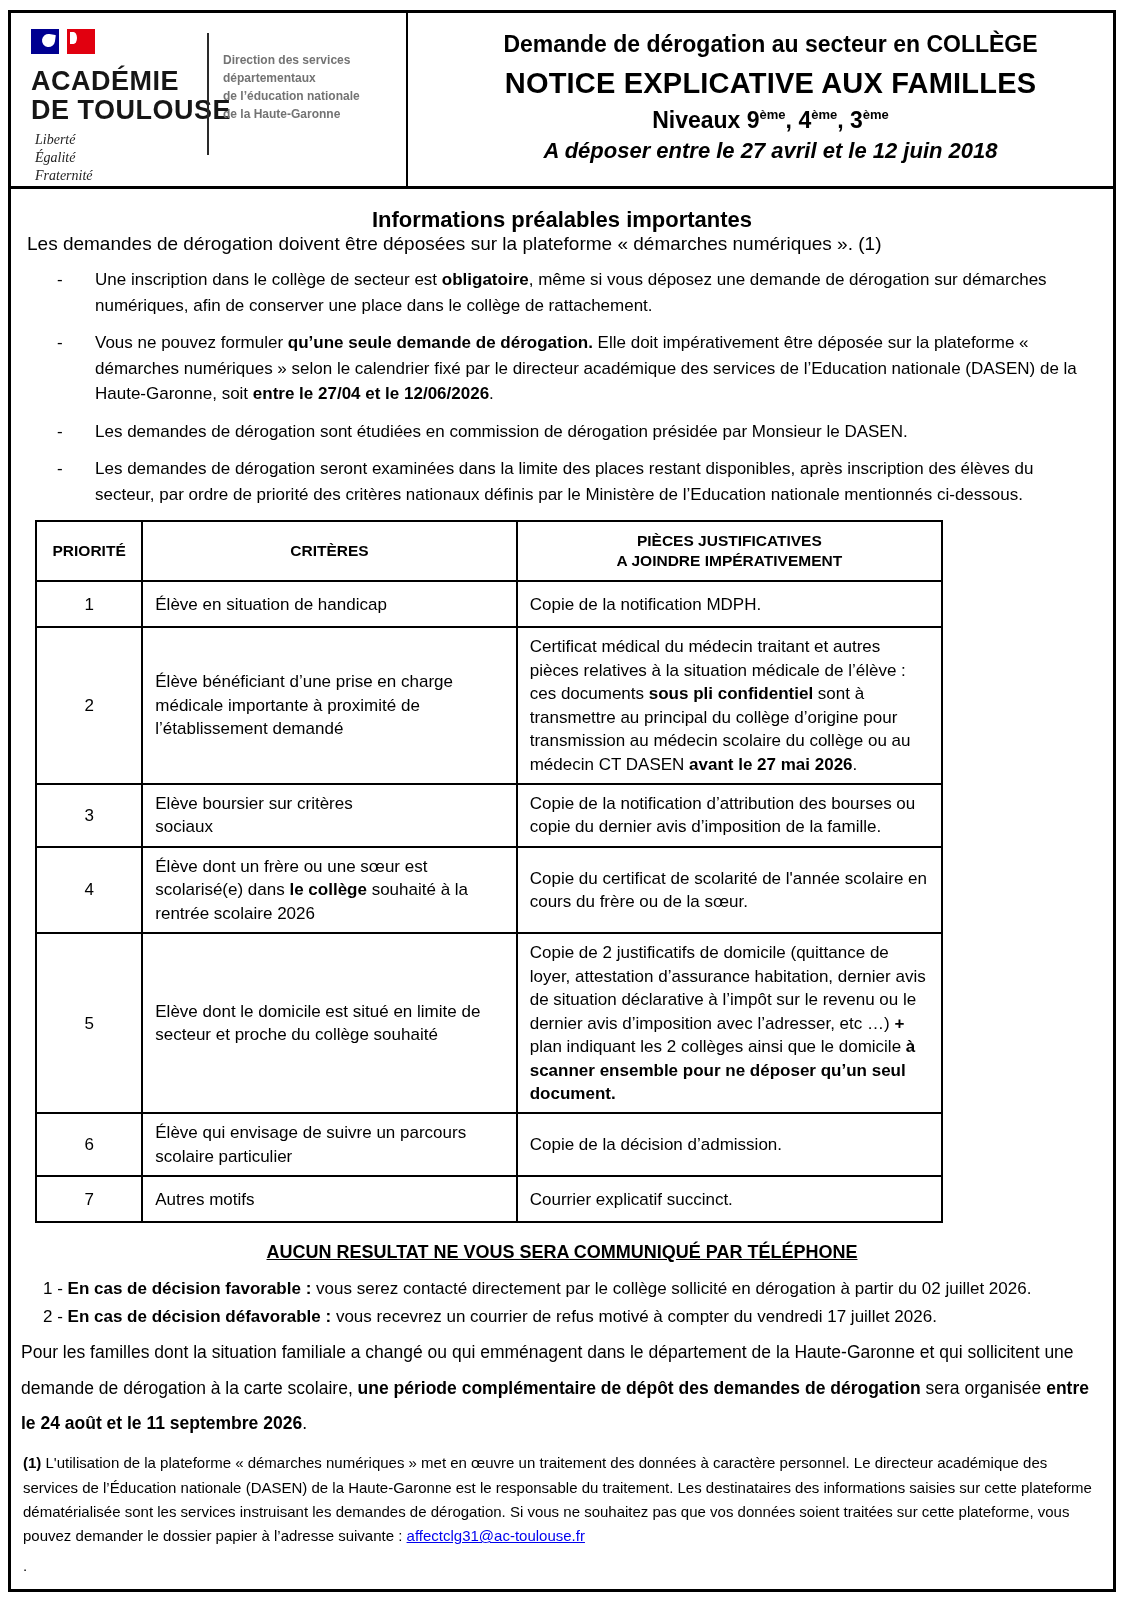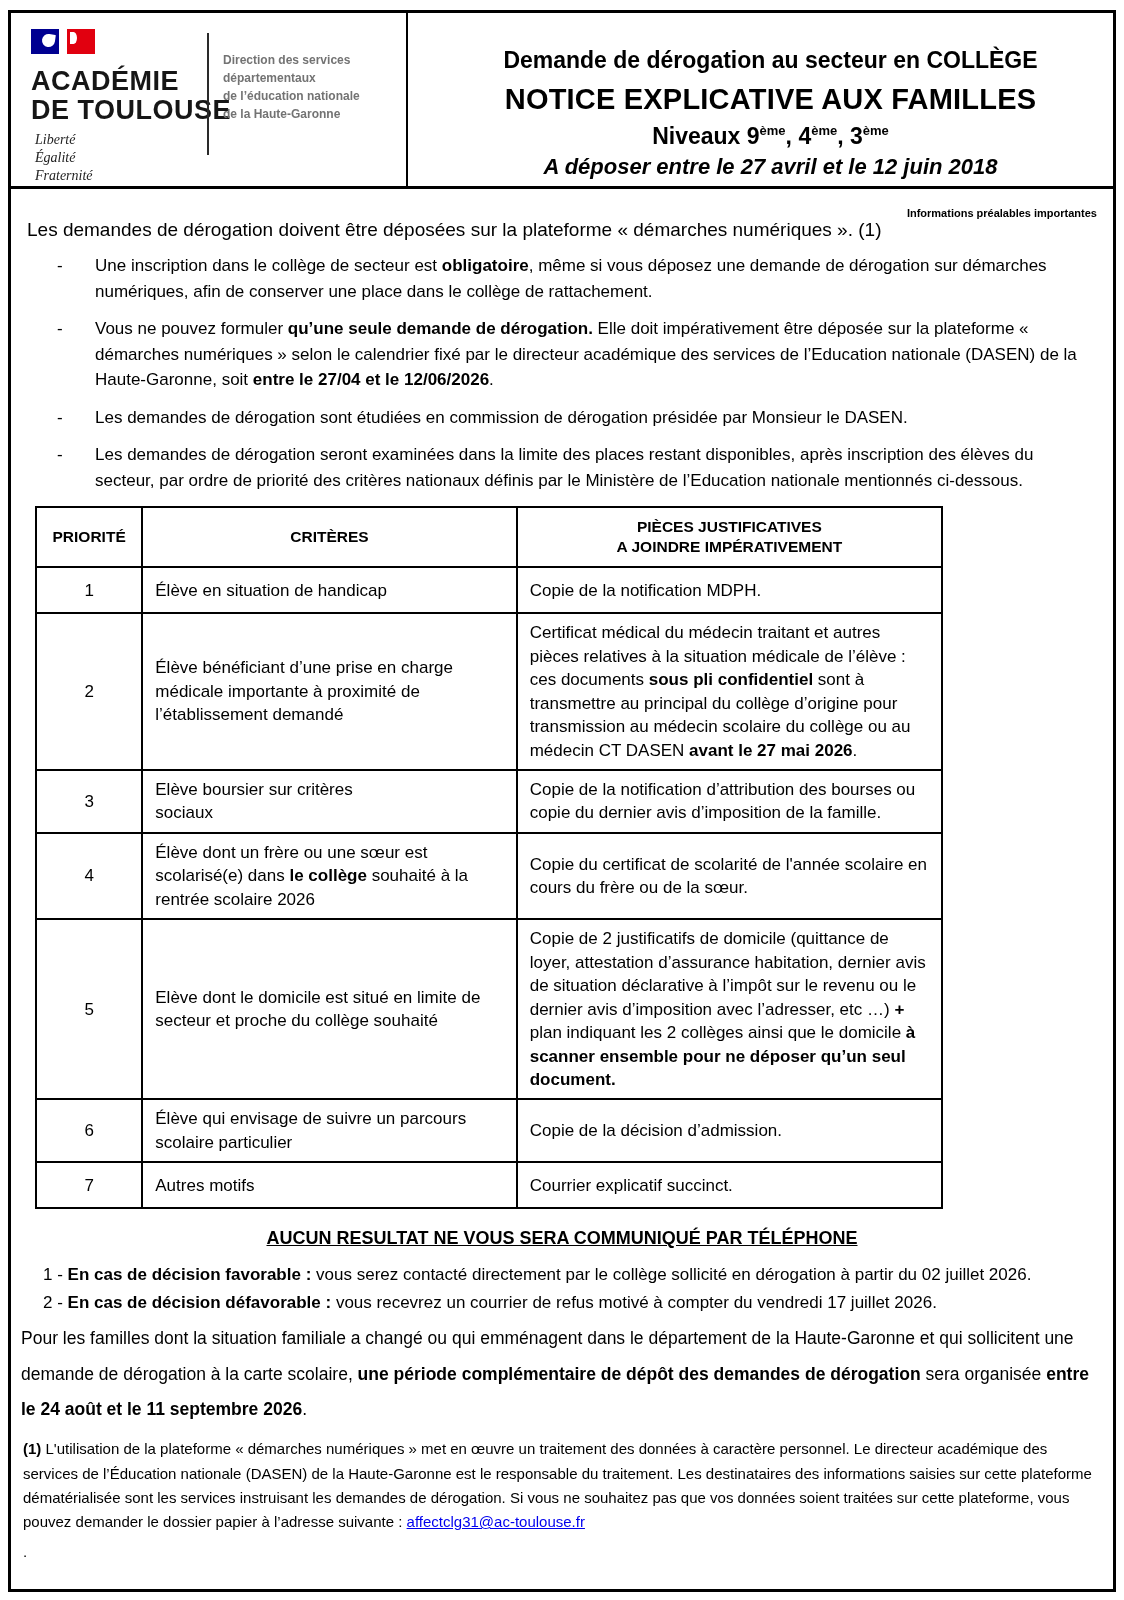--- a/index.html
+++ b/index.html
@@ -25,29 +25,29 @@
   }
   .flag .r { background:#e1000f; }
   .flag .r::after {
     content:""; position:absolute; left:3px; top:3px; width:7px; height:12px;
     background:#fff; border-radius:0 60% 60% 0;
   }
   .academy { position:absolute; left:20px; top:54px; font-weight:bold; font-size:27px; line-height:1.08; letter-spacing:.5px; color:#161616; }
   .motto { position:absolute; left:24px; top:118px; font-family:"Liberation Serif", serif; font-style:italic; font-size:14px; line-height:1.3; color:#222; }
   .logo-divider { position:absolute; left:196px; top:20px; width:2px; height:122px; background:#2a2a2a; }
   .dsden { position:absolute; left:212px; top:38px; font-size:12px; font-weight:bold; line-height:1.5; color:#737373; }
-  .title-cell { flex:1; text-align:center; padding-top:34px;margin-left:20px; }
+  .title-cell { flex:1; text-align:center; padding-top:18px;margin-left:20px; }
   .t1 { font-size:23px; font-weight:bold; }
   .t2 { font-size:29px; font-weight:bold; margin-top:9px; letter-spacing:.2px; }
   .t3 { font-size:23px; font-weight:bold; margin-top:7px; }
   .t3 sup { font-size:13px; vertical-align:super; }
   .t4 { font-size:22px; font-weight:bold; font-style:italic; margin-top:4px; }
   
   .page-body { flex:1; padding:10px 16px 4px 16px; }
-  .center-bold { text-align:right; font-weight:bold; font-size:11px; margin-top:8px; }
+  .center-bold { text-align:center; font-weight:bold; font-size:22px; margin-top:8px; }
   .center-text { text-align:left; font-size:19px; }
   .bullet { display:flex; margin-top:12px; font-size:17px; line-height:1.5; }
   .bullet .dash { flex:0 0 68px; padding-left:30px; }
   .bullet .btext { flex:1; padding-right:6px; }
   .crit-heading { margin-top:16px; }
   
   .crit-table { border-collapse:collapse; margin:13px 4px 0 8px; width:908px; }
   .crit-table th, .crit-table td { border:2px solid #000; }
   .crit-table th { font-size:15.5px; font-weight:bold; text-align:center; padding:9px 4px; line-height:1.3; }
   .crit-table td { font-size:17px; padding:7px 12px; vertical-align:middle; line-height:1.38; }

